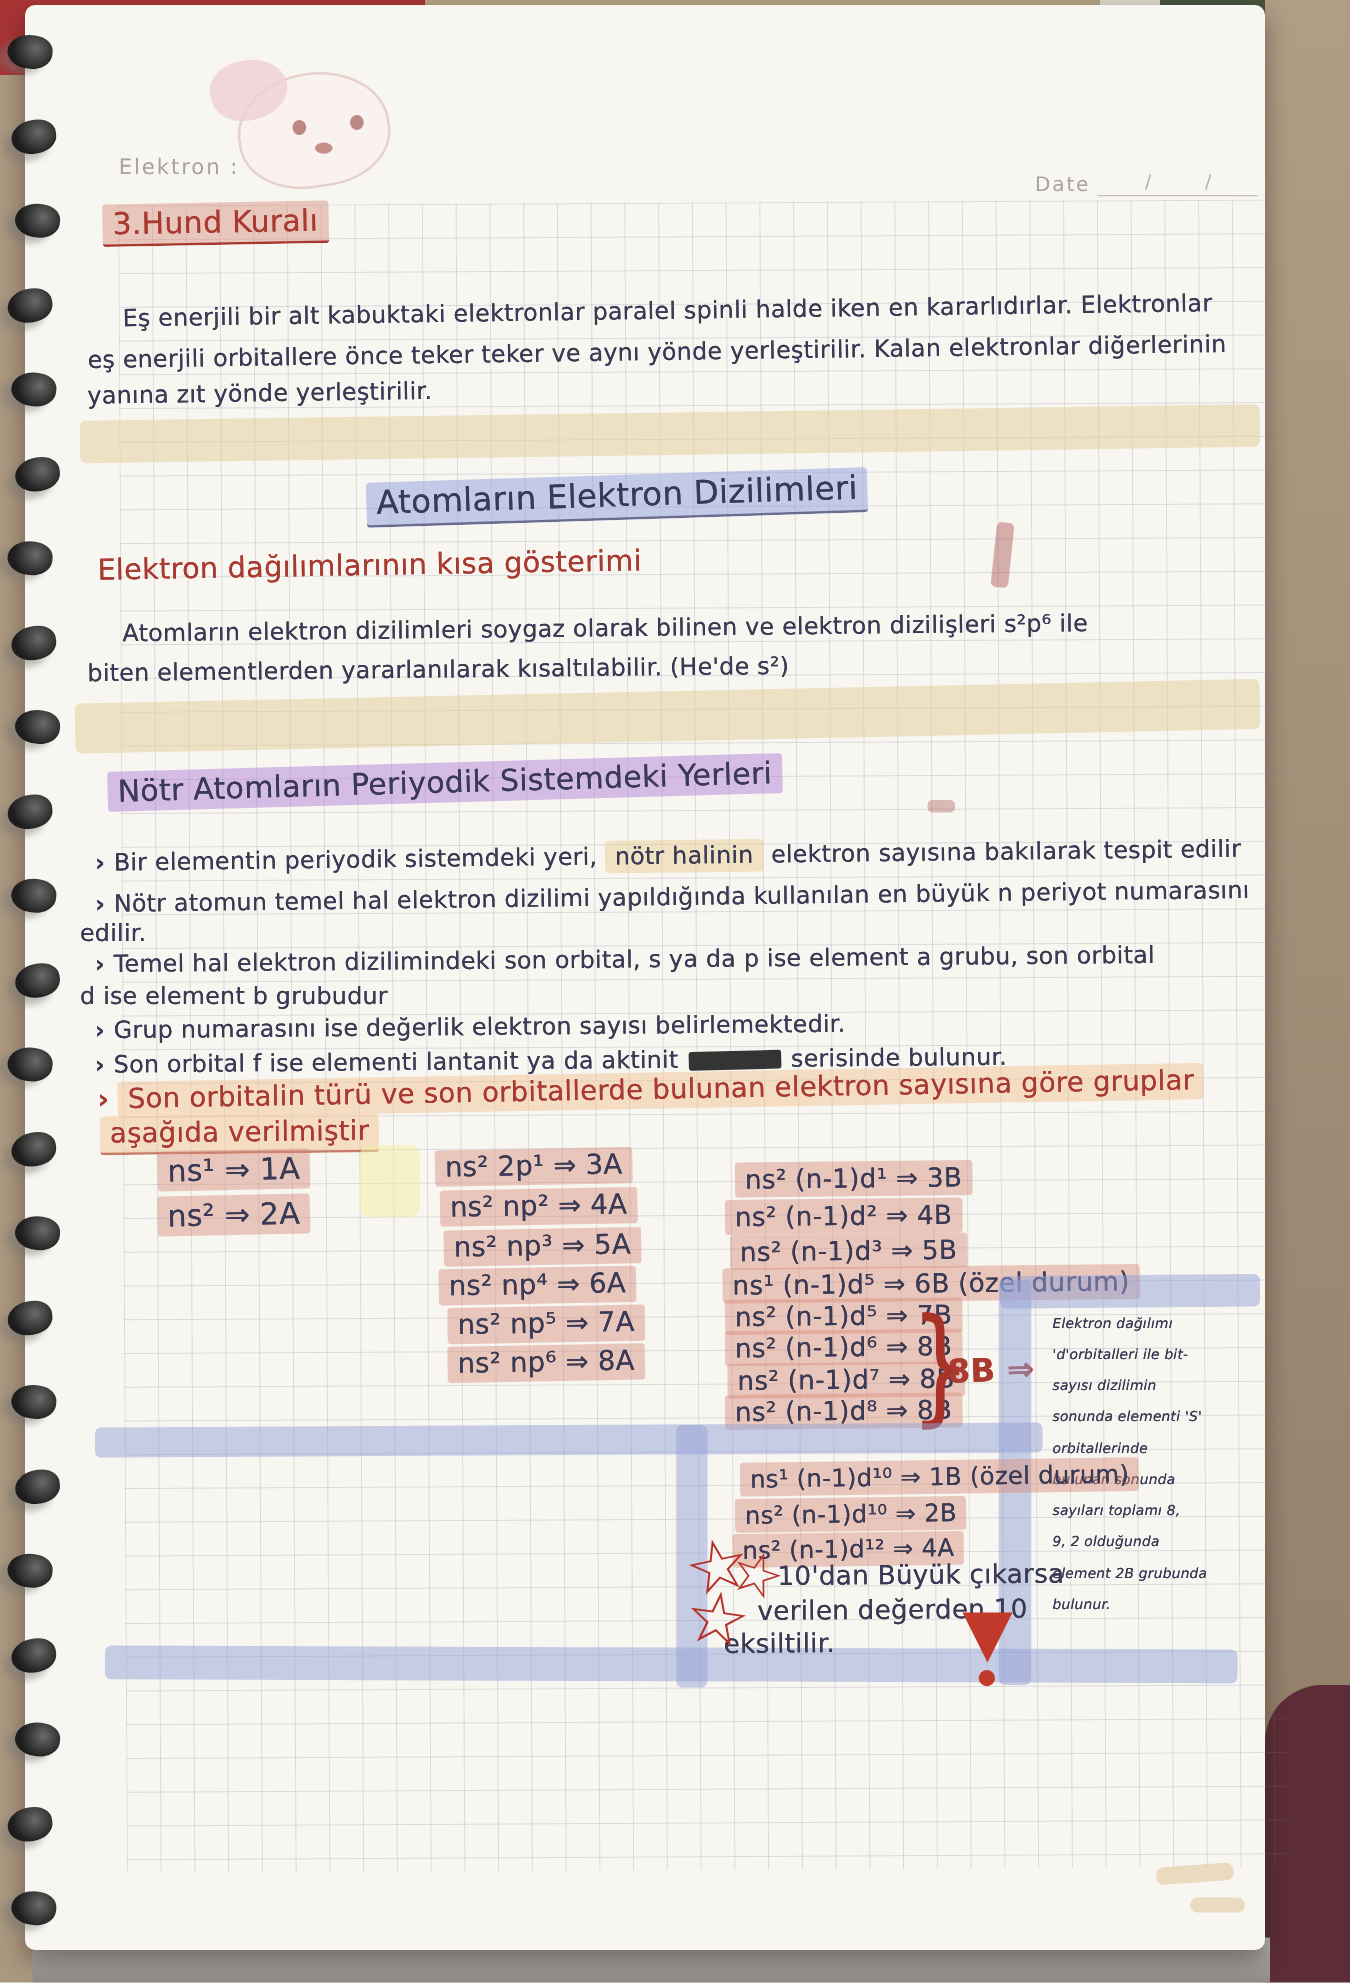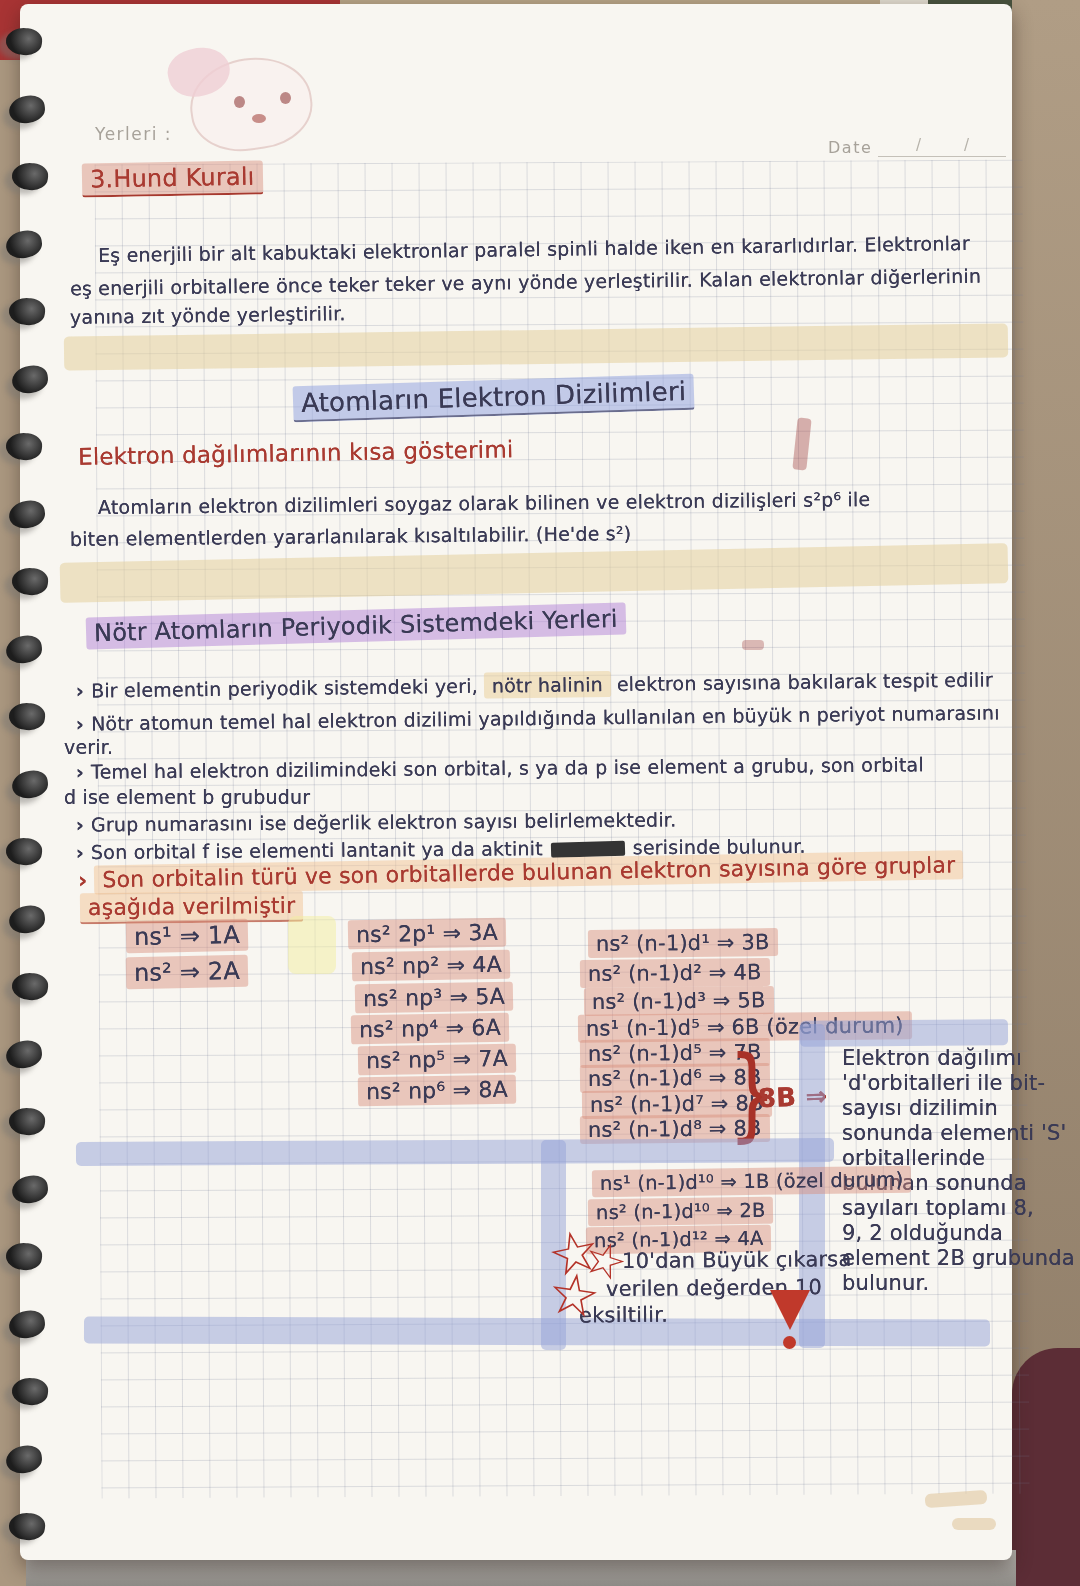--- a/index.html
+++ b/index.html
@@ -25,21 +25,21 @@
   .redact{display:inline-block;width:74px;height:15px;background:#343434;
           border-radius:2px;vertical-align:middle;margin:0 8px;transform:rotate(-1deg);}
   .page{position:absolute;left:20px;top:4px;width:992px;height:1556px;
         background:#f8f6f1;border-radius:8px;box-shadow:0 8px 20px rgba(40,25,20,.45);}
   .grid{position:absolute;left:78px;top:158px;width:928px;height:1334px;
         background-image:
           linear-gradient(to right, rgba(112,122,148,.22) 1px, transparent 1px),
           linear-gradient(to bottom, rgba(112,122,148,.22) 1px, transparent 1px);
         background-size:27px 27px;transform:rotate(-.3deg);}
   .star{color:#b43228;font-weight:bold;line-height:1;}
-  .note-line{font-size:21px;line-height:25px;}
+  .note-line{font-size:11px;line-height:25px;font-style:italic;}
   .spiral-hole{position:absolute;width:36px;height:27px;border-radius:55% 45% 50% 50%;
         background:radial-gradient(circle at 62% 38%, #6a6a6a, #1d1d1d 65%);
         box-shadow:-7px 5px 5px rgba(120,118,114,.45);}
 </style>
 </head>
 <body>
 
 <div class="abs" style="left:0;top:0;width:380px;height:60px;background:#a83434;"></div>
 <div class="abs" style="left:340px;top:0;width:560px;height:64px;background:#b5a385;"></div>
 <div class="abs" style="left:880px;top:0;width:200px;height:52px;background:#ddd8cc;"></div>
@@ -82,21 +82,21 @@
 <div class="abs" style="left:148px;top:48px;width:190px;height:105px;opacity:.55;">
   <div class="abs" style="left:42px;top:10px;width:118px;height:88px;background:#fbf0ee;
               border:2px solid rgba(190,130,125,.55);border-radius:52% 52% 46% 46%;transform:rotate(-8deg);"></div>
   <div class="abs" style="left:20px;top:0;width:62px;height:48px;background:rgba(232,175,190,.8);
               border-radius:45% 55% 50% 50%;transform:rotate(-15deg);"></div>
   <div class="abs" style="left:86px;top:48px;width:11px;height:12px;background:#8c2f2f;border-radius:50%;"></div>
   <div class="abs" style="left:132px;top:44px;width:11px;height:12px;background:#8c2f2f;border-radius:50%;"></div>
   <div class="abs" style="left:104px;top:66px;width:14px;height:9px;background:#a23a35;border-radius:50%;"></div>
 </div>
 
-<div class="abs gray-print" style="left:95px;top:124px;font-size:17px;">Yerleri :</div>
+<div class="abs gray-print" style="left:95px;top:124px;font-size:17px;">Elektron :</div>
 <div class="abs gray-print" style="left:828px;top:138px;font-size:16px;">Date</div>
 <div class="abs" style="left:878px;top:138px;width:128px;height:18px;border-bottom:1px solid #c4c0b8;color:#b5b1a9;font-size:15px;">
   <span style="position:absolute;left:38px;top:-2px;">/</span>
   <span style="position:absolute;left:86px;top:-2px;">/</span>
 </div>
 
 <div class="abs hand red-ink" style="left:82px;top:164px;font-size:24px;transform:rotate(-1deg);">
   <span class="hl hl-salmon" style="border-bottom:2px solid #a6392f;">3.Hund Kuralı</span>
 </div>
 
@@ -120,21 +120,21 @@
 <div class="abs hand" style="left:86px;top:612px;font-size:24px;transform:rotate(-1.6deg);">
   <span class="hl hl-purple">Nötr Atomların Periyodik Sistemdeki Yerleri</span>
 </div>
 
 <div class="abs hand" style="left:76px;top:674px;font-size:19px;transform:rotate(-.7deg);">
   <span class="marker">›</span><span class="b-seg">Bir elementin periyodik sistemdeki yeri,</span><span class="b-seg hl hl-beige">nötr halinin</span><span>elektron sayısına bakılarak tespit edilir</span>
 </div>
 <div class="abs hand" style="left:76px;top:707px;font-size:19px;transform:rotate(-.7deg);">
   <span class="marker">›</span><span>Nötr atomun temel hal elektron dizilimi yapıldığında kullanılan en büyük n periyot numarasını</span>
 </div>
-<div class="abs hand" style="left:64px;top:736px;font-size:19px;">verir.</div>
+<div class="abs hand" style="left:64px;top:736px;font-size:19px;">edilir.</div>
 <div class="abs hand" style="left:76px;top:757px;font-size:19px;transform:rotate(-.5deg);">
   <span class="marker">›</span><span>Temel hal elektron dizilimindeki son orbital, s ya da p ise element a grubu, son orbital</span>
 </div>
 <div class="abs hand" style="left:64px;top:786px;font-size:19px;">d ise element b grubudur</div>
 <div class="abs hand" style="left:76px;top:811px;font-size:19px;transform:rotate(-.5deg);">
   <span class="marker">›</span><span>Grup numarasını ise değerlik elektron sayısı belirlemektedir.</span>
 </div>
 <div class="abs hand" style="left:76px;top:838px;font-size:19px;transform:rotate(-.5deg);">
   <span class="marker">›</span><span>Son orbital f ise elementi lantanit ya da aktinit</span><span class="redact"></span><span>serisinde bulunur.</span>
 </div>

